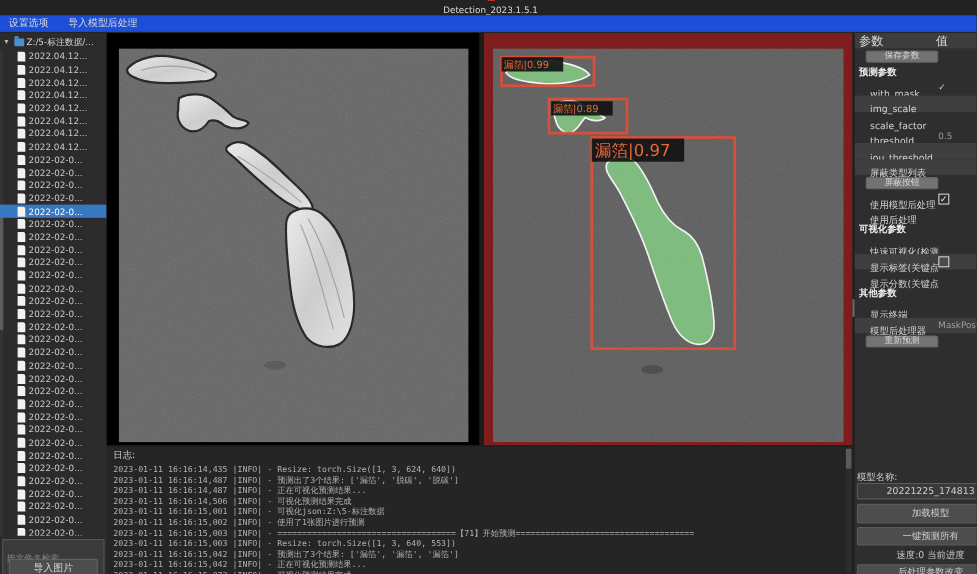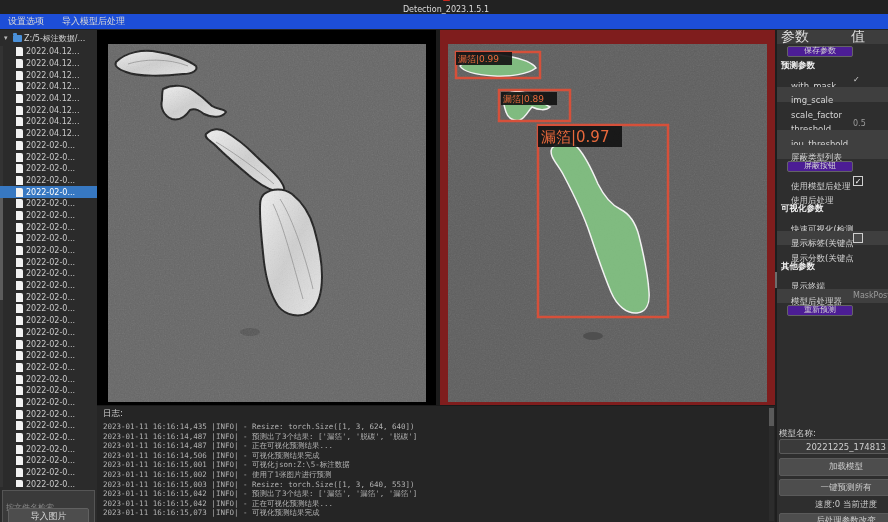--- a/index.html
+++ b/index.html
@@ -53,32 +53,32 @@
   .log-header { font-size:8.5px; color:#d0d0d0; padding:2px 0 2px 6px; }
   .log-line { font-family:"DejaVu Sans Mono", monospace; font-size:7.5px; line-height:9.6px;
               color:#b2b2b2; white-space:nowrap; padding-left:6px; }
   .log-scroll { position:absolute; right:1px; top:2px; width:5px; height:113px; background:#2c2c2c; }
   .log-thumb { position:absolute; right:0; top:0; width:5px; height:18px; background:#5a5a5a; }
 
   
   .splitter { position:absolute; left:775px; top:30px; width:2px; height:492px; background:#1e1e1e; }
   .split-handle { position:absolute; left:775px; top:272px; width:2px; height:16px; background:#6d6d6d; }
   .params { position:absolute; left:777px; top:30px; width:111px; height:492px; background:#2e2e2e; overflow:hidden; }
-  .params-header { height:14px; background:#3d3d3d; font-size:14px; color:#dcdcdc;
+  .params-header { height:14px; background:#3d3d3d; font-size:11px; color:#dcdcdc;
                    display:flex; align-items:center; }
   .params-header .c1 { padding-left:4px; width:74px; }
   .prow { height:14.4px; display:flex; align-items:center; font-size:8.5px; position:relative; }
   .prow.hl { background:#3f3f3f; }
   .prow.section { font-weight:bold; color:#f0f0f0; padding-left:4px; }
   .prow.param { color:#d4d4d4; }
   .plabel { padding-left:14px; white-space:nowrap; overflow:hidden; width:76px; flex:0 0 auto;margin-top:12px; }
   .pvalue { font-size:8px; color:#9c9c9c; white-space:nowrap; }
   .pvalue.cb { width:10px; height:10px; border:1px solid #cfcfcf; background:#2d2d2d; color:#fff;
                font-size:8px; line-height:9px; text-align:center; }
-  .pbtn { margin-left:10px; width:66px; height:11px; background:#4c1d95; border:1px solid #646464;
+  .pbtn { margin-left:10px; width:66px; height:11px; background:#737373; border:1px solid #646464;
           color:#d6d6d6; font-size:8px; border-radius:2px; line-height:8px;
           font-family:"DejaVu Sans", sans-serif; }
 
   .model-name-label { position:absolute; left:779px; top:428px; font-size:8.5px; color:#cfcfcf; }
   .wide-field { position:absolute; left:779px; width:134px; background:#3f3f3f; border:1px solid #5a5a5a;
                 color:#cfcfcf; font-size:8.5px; text-align:center; border-radius:2px;
                 font-family:"DejaVu Sans", sans-serif; display:flex; align-items:center; justify-content:center; }
   .model-name-value { top:439px; height:15px; background:#3a3a3a; }
   .load-model-btn { top:458px; height:18px; background:#4d4d4d; }
   .predict-all-btn { top:479px; height:17px; background:#4d4d4d; }
@@ -337,20 +337,21 @@
   </div>
 
   <div class="log">
     <div class="log-header">日志:</div>
     <div class="log-line">2023-01-11 16:16:14,435  |INFO|  - Resize: torch.Size([1, 3, 624, 640])</div>
       <div class="log-line">2023-01-11 16:16:14,487  |INFO|  - 预测出了3个结果: ['漏箔', '脱碳', '脱碳']</div>
       <div class="log-line">2023-01-11 16:16:14,487  |INFO|  - 正在可视化预测结果...</div>
       <div class="log-line">2023-01-11 16:16:14,506  |INFO|  - 可视化预测结果完成</div>
       <div class="log-line">2023-01-11 16:16:15,001  |INFO|  - 可视化json:Z:\5-标注数据</div>
       <div class="log-line">2023-01-11 16:16:15,002  |INFO|  - 使用了1张图片进行预测</div>
+      <div class="log-line">2023-01-11 16:16:15,003  |INFO|  - ====================================【71】开始预测====================================</div>
       <div class="log-line">2023-01-11 16:16:15,003  |INFO|  - Resize: torch.Size([1, 3, 640, 553])</div>
       <div class="log-line">2023-01-11 16:16:15,042  |INFO|  - 预测出了3个结果: ['漏箔', '漏箔', '漏箔']</div>
       <div class="log-line">2023-01-11 16:16:15,042  |INFO|  - 正在可视化预测结果...</div>
       <div class="log-line">2023-01-11 16:16:15,073  |INFO|  - 可视化预测结果完成</div>
     <div class="log-scroll">
       <div class="log-thumb"></div>
     </div>
   </div>
 
   <div class="splitter"></div>

